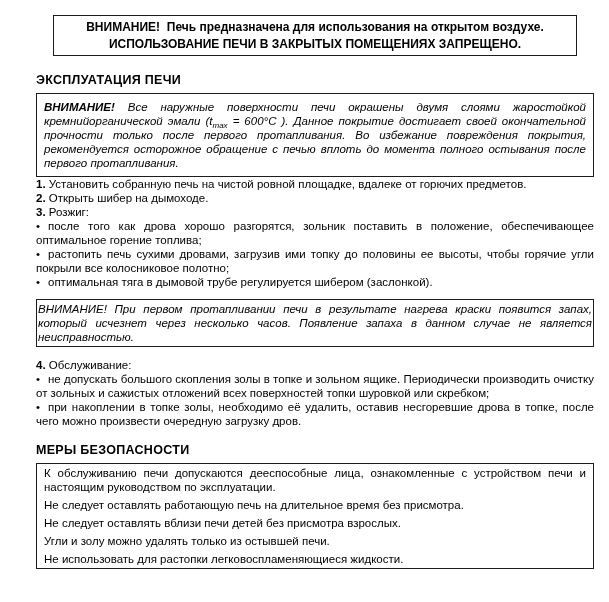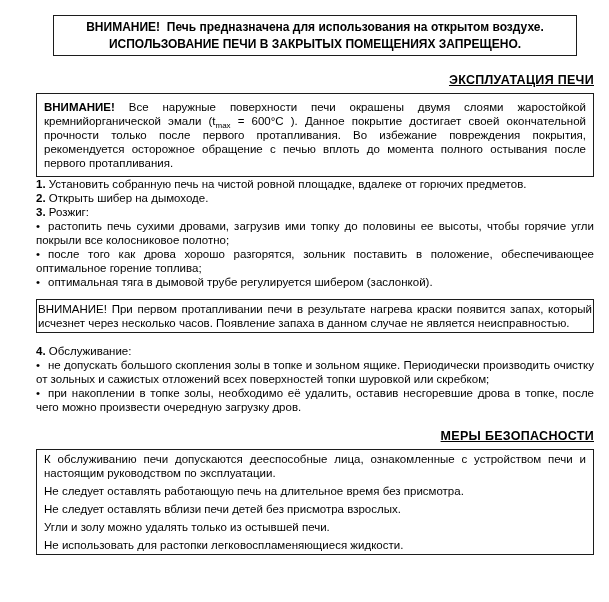--- a/index.html
+++ b/index.html
@@ -27,30 +27,29 @@
     font-size: 12px;
     line-height: 16.5px;
     padding: 3px 8px;
   }
   .top-line { white-space: pre-wrap; }
 
   
   .section-heading {
     font-size: 12.5px;
     font-weight: bold;
-    text-align: right;
+    text-align: left;
     letter-spacing: 0.3px;
     line-height: 15px;
     margin: 17px 0 5px 0;
-    text-decoration: underline;
   }
   .section-heading.safety { margin: 15px 0 5px 0; }
 
   
-  .note-box p { margin: 0; }
+  .note-box p { margin: 0; font-style: italic; }
   .enamel-box { padding: 6px 7px; }
   .smell-box  { margin-top: 10px; padding: 2px 1px; }
 
   .justify { text-align: justify; }
 
   
   .steps-start { margin-top: 7px; }
   .step   { margin: 0; }
   .step4  { margin-top: 11px; }
   .bullet { margin: 0; }
@@ -78,22 +77,22 @@
   <h2 class="section-heading">ЭКСПЛУАТАЦИЯ ПЕЧИ</h2>
 
   <div class="box note-box enamel-box">
     <p class="justify"><b class="bold">ВНИМАНИЕ!</b><span> Все наружные поверхности печи окрашены двумя слоями жаростойкой кремнийорганической эмали (t</span><sub>max</sub><span> = 600°C ). Данное покрытие достигает своей окончательной прочности только после первого протапливания. Во избежание повреждения покрытия, рекомендуется осторожное обращение с печью вплоть до момента полного остывания после первого протапливания.</span></p>
   </div>
 
   <p class="step steps-start"><b class="bold">1.</b> <span>Установить собранную печь на чистой ровной площадке, вдалеке от горючих предметов.</span></p>
   <p class="step"><b class="bold">2.</b> <span>Открыть шибер на дымоходе.</span></p>
   <p class="step"><b class="bold">3.</b> <span>Розжиг:</span></p>
 
+  <p class="bullet justify"><span class="marker">•</span><span>после того как дрова хорошо разгорятся, зольник поставить в положение, обеспечивающее оптимальное горение топлива;</span></p>
   <p class="bullet justify"><span class="marker">•</span><span>растопить печь сухими дровами, загрузив ими топку до половины ее высоты, чтобы горячие угли покрыли все колосниковое полотно;</span></p>
-  <p class="bullet justify"><span class="marker">•</span><span>после того как дрова хорошо разгорятся, зольник поставить в положение, обеспечивающее оптимальное горение топлива;</span></p>
   <p class="bullet justify"><span class="marker">•</span><span>оптимальная тяга в дымовой трубе регулируется шибером (заслонкой).</span></p>
 
   <div class="box note-box smell-box">
     <p class="justify">ВНИМАНИЕ! При первом протапливании печи в результате нагрева краски появится запах, который исчезнет через несколько часов. Появление запаха в данном случае не является неисправностью.</p>
   </div>
 
   <p class="step step4"><b class="bold">4.</b> <span>Обслуживание:</span></p>
 
   <p class="bullet justify"><span class="marker">•</span><span>не допускать большого скопления золы в топке и зольном ящике. Периодически производить очистку от зольных и сажистых отложений всех поверхностей топки шуровкой или скребком;</span></p>
   <p class="bullet justify"><span class="marker">•</span><span>при накоплении в топке золы, необходимо её удалить, оставив несгоревшие дрова в топке, после чего можно произвести очередную загрузку дров.</span></p>

